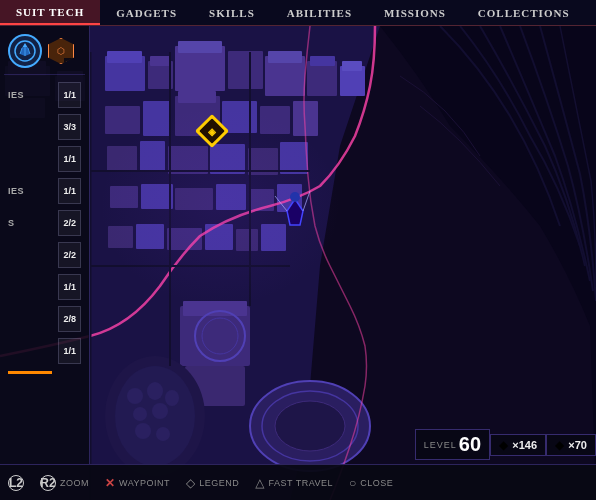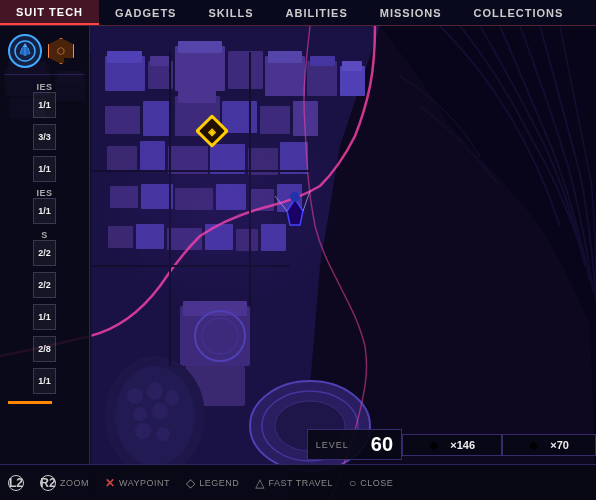--- a/index.html
+++ b/index.html
@@ -26,20 +26,21 @@
     .nav-item {
       display: flex;
       align-items: center;
       padding: 0 16px;
       font-size: 11px;
       font-weight: bold;
       letter-spacing: 1px;
       color: #ccc;
       cursor: pointer;
       text-transform: uppercase;
+      font-family: Liberation Serif, serif;
     }
     .nav-item.active {
       background: rgba(255,60,60,0.25);
       color: #fff;
       border-bottom: 2px solid #ff4444;
     }
 
     
     #map-area {
       position: absolute;
@@ -119,21 +120,20 @@
       background: rgba(100,80,200,0.3);
       margin: 4px 0;
     }
 
     .sidebar-row {
       display: flex;
       align-items: center;
       justify-content: space-between;
       padding: 3px 4px;
       min-height: 22px;
-      flex-direction: column;
     }
     .sidebar-label {
       font-size: 9px;
       color: #aaa;
       letter-spacing: 0.5px;
       text-transform: uppercase;
       font-weight: bold;
     }
     .sidebar-count {
       font-size: 9px;
@@ -189,41 +189,41 @@
       align-items: center;
       gap: 0;
       z-index: 60;
     }
     .level-box {
       background: rgba(8,8,20,0.9);
       border: 1px solid rgba(100,80,200,0.5);
       padding: 3px 8px;
       display: flex;
       align-items: center;
-      gap: 22px;
+      gap: 2px;
     }
     .level-label {
       font-size: 9px;
       color: #888;
       letter-spacing: 1px;
       text-transform: uppercase;
     }
     .level-num {
       font-size: 20px;
       font-weight: bold;
       color: #ffffff;
     }
 
     .collectible-box {
       background: rgba(8,8,20,0.9);
       border: 1px solid rgba(100,80,200,0.5);
-      padding: 3px 26px;
-      display: flex;
-      align-items: center;
-      gap: 12px;
+      padding: 3px 8px;
+      display: flex;
+      align-items: center;
+      gap: 4px;
     }
     .collectible-icon {
       font-size: 12px;
     }
     .collectible-count {
       font-size: 11px;
       font-weight: bold;
       color: #eee;
     }
   </style>

